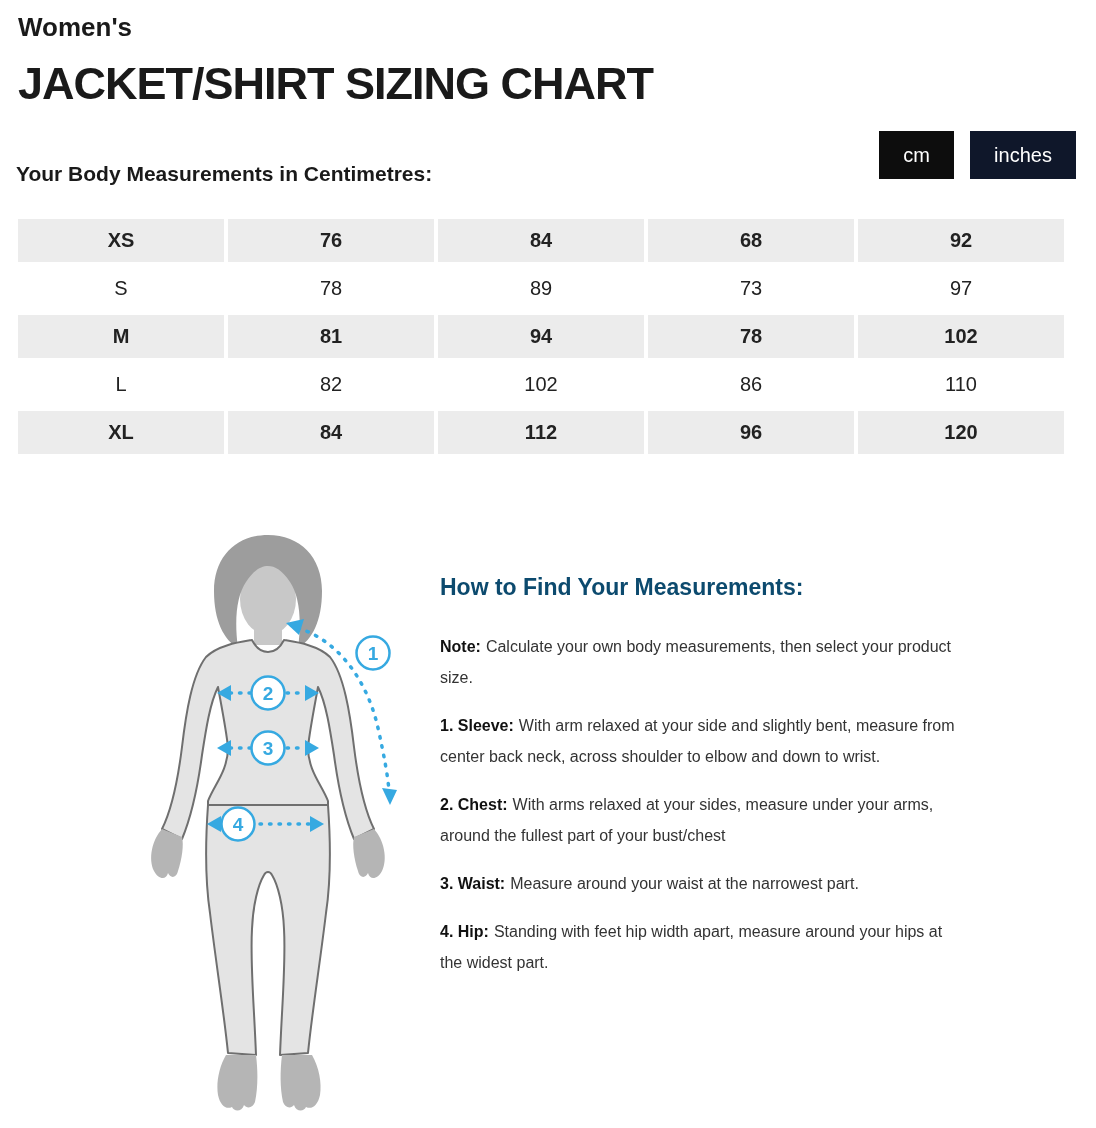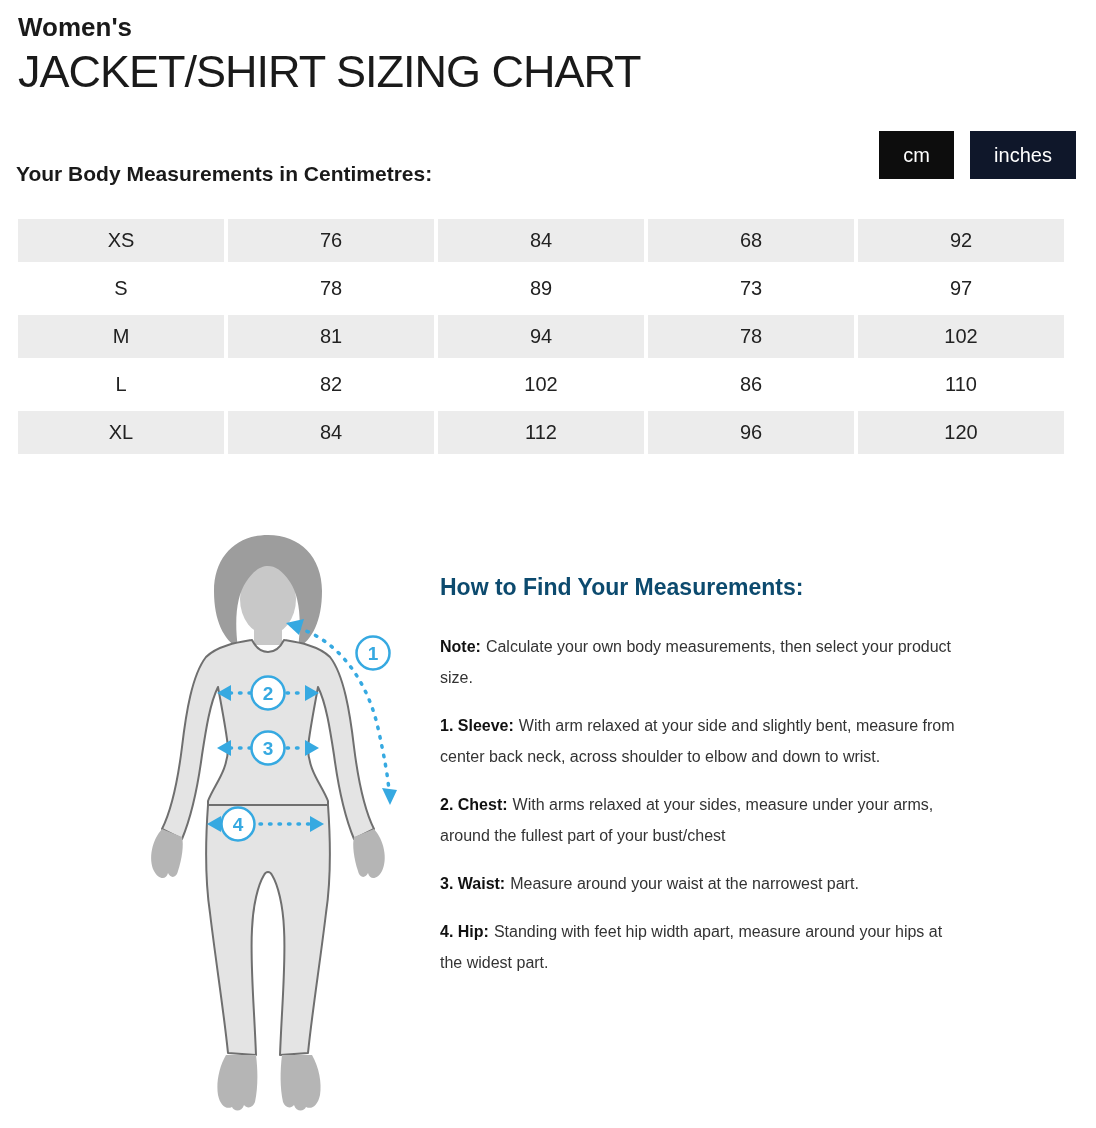--- a/index.html
+++ b/index.html
@@ -7,21 +7,21 @@
   body {
     width:1096px; height:1128px;
     font-family:"Liberation Sans", sans-serif;
     color:#1a1a1a; overflow:hidden;
   }
   .page { position:relative; width:916px; height:1128px; background:#fff; }
 
   
   .header-block { position:absolute; left:18px; top:12px; }
   .eyebrow { font-size:26px; font-weight:bold; letter-spacing:0; }
-  .page-title { font-size:45px; font-weight:normal; letter-spacing:-1px; margin-top:3px; }
+  .page-title { font-size:45px; font-weight:bold; letter-spacing:-1px; margin-top:15px; }
 
   
   .units-label { position:absolute; left:16px; top:162px; font-size:21px; font-weight:bold; }
   .unit-toggle { position:absolute; left:879px; top:131px; display:flex; gap:16px; }
   .unit-btn {
     height:48px; display:flex; align-items:center; justify-content:center;
     font-size:20px; color:#ffffff; cursor:pointer; border:none;
   }
   .unit-btn.active { width:75px; background:#0d0d0d; }
   .unit-btn.inactive { width:106px; background:#0f172a; }
@@ -31,21 +31,21 @@
   .t-row {
     display:grid; grid-template-columns:repeat(5,1fr); column-gap:4px;
     height:43px; margin-bottom:5px;
   }
   .t-row.head { height:44px; margin-bottom:2px; }
   .t-cell {
     display:flex; align-items:center; justify-content:center;
     font-size:20px; color:#222;
   }
   .t-row.head .t-cell { color:#1a1a1a; }
-  .t-row.alt .t-cell { background:#ececec; }
+  .t-row.alt .t-cell { background:#ececec;font-weight:bold; }
 
   
   .figure-wrap { position:absolute; left:140px; top:533px; width:290px; height:580px; }
   .marker-num { font-size:19px; font-weight:bold; fill:#36a9e1; }
 
   
   .instructions { position:absolute; left:440px; top:574px; width:524px; }
   .instructions h2 { font-size:23px; font-weight:bold; margin:0 0 30px 0; color:#0c4a6e; }
   .instructions p { font-size:16px; line-height:31px; color:#333; margin:0 0 17px 0; }
   .instructions p strong { color:#111; font-weight:bold; margin-right:5px; }

